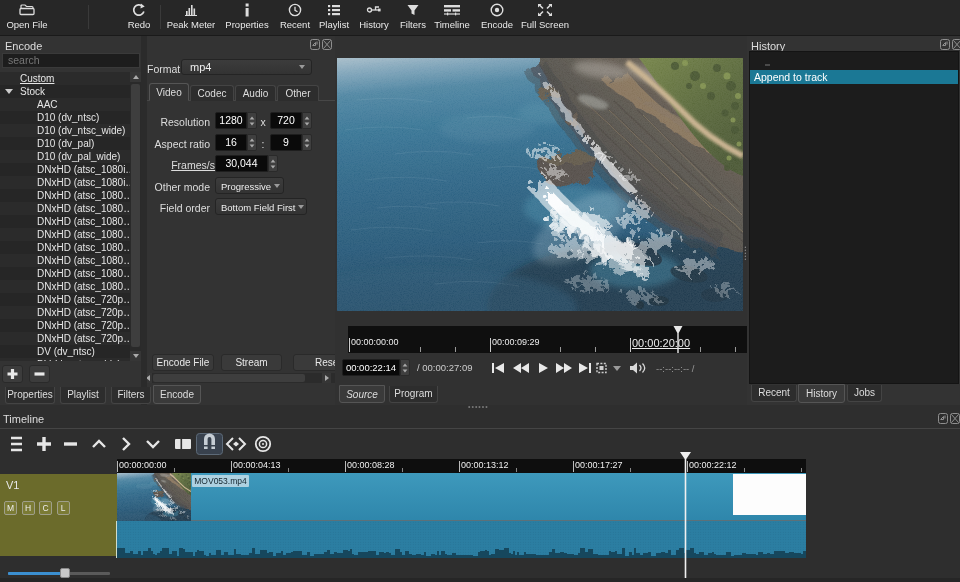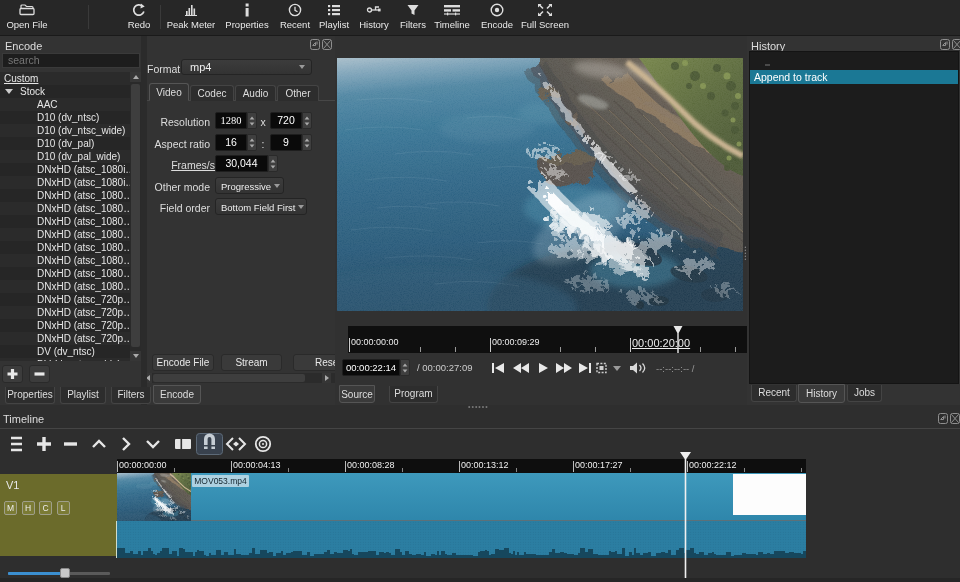--- a/index.html
+++ b/index.html
@@ -140,21 +140,21 @@
 <div class="abs" style="left:0;top:36px;width:335px;height:369px;background:#333;"></div>
 <div class="abs dtitle" style="left:5px;top:40px;">Encode</div>
 <svg class="abs" style="left:310px;top:39px;z-index:30;" width="22" height="11" viewBox="0 0 22 11">
       <rect x="0.5" y="0.5" width="9" height="10" rx="2" fill="none" stroke="#8f8f8f"></rect>
       <path d="M2.5 6.5 h3 v-3 M5.5 3.5 L2.8 6.2 M7 2.5 v3" stroke="#8f8f8f" fill="none"></path>
       <rect x="12.5" y="0.5" width="9" height="10" rx="2" fill="none" stroke="#8f8f8f"></rect>
       <path d="M13.5 1.5 L20.5 9.5 M20.5 1.5 L13.5 9.5" stroke="#8f8f8f"></path>
     </svg>
 <div id="searchbox">search</div>
 <div id="tree">
-<div class="trow alt" style="top:0px;"><span style="padding-left:4px;text-decoration:underline;">Custom</span></div>
+<div class="trow alt" style="top:0px;"><span style="padding-left:20px;text-decoration:underline;">Custom</span></div>
 <div class="trow" style="top:13px;"><span class="abs" style="left:5px;top:4px;width:0;height:0;border-left:4px solid transparent;border-right:4px solid transparent;border-top:5px solid #ccc;"></span><span style="padding-left:20px;">Stock</span></div>
 <div class="trow alt" style="top:26px;"><span style="padding-left:37px;">AAC</span></div>
 <div class="trow" style="top:39px;"><span style="padding-left:37px;">D10 (dv_ntsc)</span></div>
 <div class="trow alt" style="top:52px;"><span style="padding-left:37px;">D10 (dv_ntsc_wide)</span></div>
 <div class="trow" style="top:65px;"><span style="padding-left:37px;">D10 (dv_pal)</span></div>
 <div class="trow alt" style="top:78px;"><span style="padding-left:37px;">D10 (dv_pal_wide)</span></div>
 <div class="trow" style="top:91px;"><span style="padding-left:37px;">DNxHD (atsc_1080i…</span></div>
 <div class="trow alt" style="top:104px;"><span style="padding-left:37px;">DNxHD (atsc_1080i…</span></div>
 <div class="trow" style="top:117px;"><span style="padding-left:37px;">DNxHD (atsc_1080…</span></div>
 <div class="trow alt" style="top:130px;"><span style="padding-left:37px;">DNxHD (atsc_1080…</span></div>
@@ -198,21 +198,21 @@
         <span class="carr"></span>
       </div>
 
   <div class="abs" style="left:0px;top:64px;width:188px;height:1px;background:#474747;"></div>
   <div class="tab" style="left:43px;top:49px;width:44px;height:16px;line-height:15px;border-radius:3px 3px 0 0;border-bottom:none;">Codec</div>
   <div class="tab" style="left:88px;top:49px;width:41px;height:16px;line-height:15px;border-radius:3px 3px 0 0;border-bottom:none;">Audio</div>
   <div class="tab" style="left:130px;top:49px;width:42px;height:16px;line-height:15px;border-radius:3px 3px 0 0;border-bottom:none;">Other</div>
   <div class="tab sel" style="left:2px;top:47px;width:40px;height:18px;line-height:17px;border-radius:3px 3px 0 0;border-bottom:1px solid #333;background:#333;">Video</div>
 
   <div class="flabel" style="left:0px;top:80px;width:63px;">Resolution</div>
-  <div class="spininput" style="left:68px;top:76px;width:32px;height:17px;line-height:15px;font-family:Liberation Serif, serif;">1280</div>
+  <div class="spininput" style="left:68px;top:76px;width:32px;height:17px;line-height:15px;">1280</div>
   <div class="spinbtns" style="left:100px;top:76px;height:17px;">
         <div class="arrow-up" style="margin:2.5px auto 2px;transform:scale(.8);"></div>
         <div class="arrow-down" style="margin:0 auto;transform:scale(.8);"></div>
       </div>
   <div class="flabel" style="left:112px;top:80px;width:8px;text-align:center;">x</div>
   <div class="spininput" style="left:123px;top:76px;width:32px;height:17px;line-height:15px;">720</div>
   <div class="spinbtns" style="left:155px;top:76px;height:17px;">
         <div class="arrow-up" style="margin:2.5px auto 2px;transform:scale(.8);"></div>
         <div class="arrow-down" style="margin:0 auto;transform:scale(.8);"></div>
       </div>
@@ -460,21 +460,21 @@
     <g>
       <rect x="107" y="2.5" width="9" height="9" fill="none" stroke="#cfcfcf" stroke-width="1.4" stroke-dasharray="2 1.4"></rect>
       <rect x="109.5" y="5" width="4" height="4" fill="#cfcfcf"></rect>
       <path d="M123 5 l4 5 l4 -5 z" fill="#9a9a9a"></path>
       <path d="M140 5 h3 l4 -3.5 v11 l-4 -3.5 h-3 z" fill="#d8d8d8"></path>
       <path d="M149.5 4 q3 3 0 6 M152.5 2.5 q4.5 4.5 0 9" stroke="#d8d8d8" stroke-width="1.3" fill="none"></path>
     </g>
     <text x="166" y="11" font-size="9.5" fill="#999" font-family="Liberation Sans">--:--:--:-- /</text>
   </svg>
 
-  <div class="tab sel" style="left:4px;top:349px;width:36px;height:18px;line-height:17px;border-radius:0 0 3px 3px;">Source</div>
+  <div class="tab sel" style="left:4px;top:349px;width:46px;height:18px;line-height:17px;border-radius:0 0 3px 3px;font-style:italic;">Source</div>
   <div class="tab" style="left:54px;top:350px;width:49px;height:17px;line-height:16px;border-radius:0 0 3px 3px;border-top:none;">Program</div>
 </div>
 
 <div class="abs" style="left:744px;top:246px;width:3px;height:16px;color:#888;font-size:5px;line-height:3px;text-align:center;">•<br>•<br>•<br>•<br>•</div>
 
 <div id="history" class="abs" style="left:747px;top:36px;width:213px;height:369px;background:#333;">
   <div class="dtitle abs" style="left:4px;top:4px;">History</div>
   <svg class="abs" style="left:193px;top:3px;" width="22" height="11" viewBox="0 0 22 11">
         <rect x="0.5" y="0.5" width="9" height="10" rx="2" fill="none" stroke="#8f8f8f"></rect>
         <path d="M2.5 6.5 h3 v-3 M5.5 3.5 L2.8 6.2 M7 2.5 v3" stroke="#8f8f8f" fill="none"></path>

